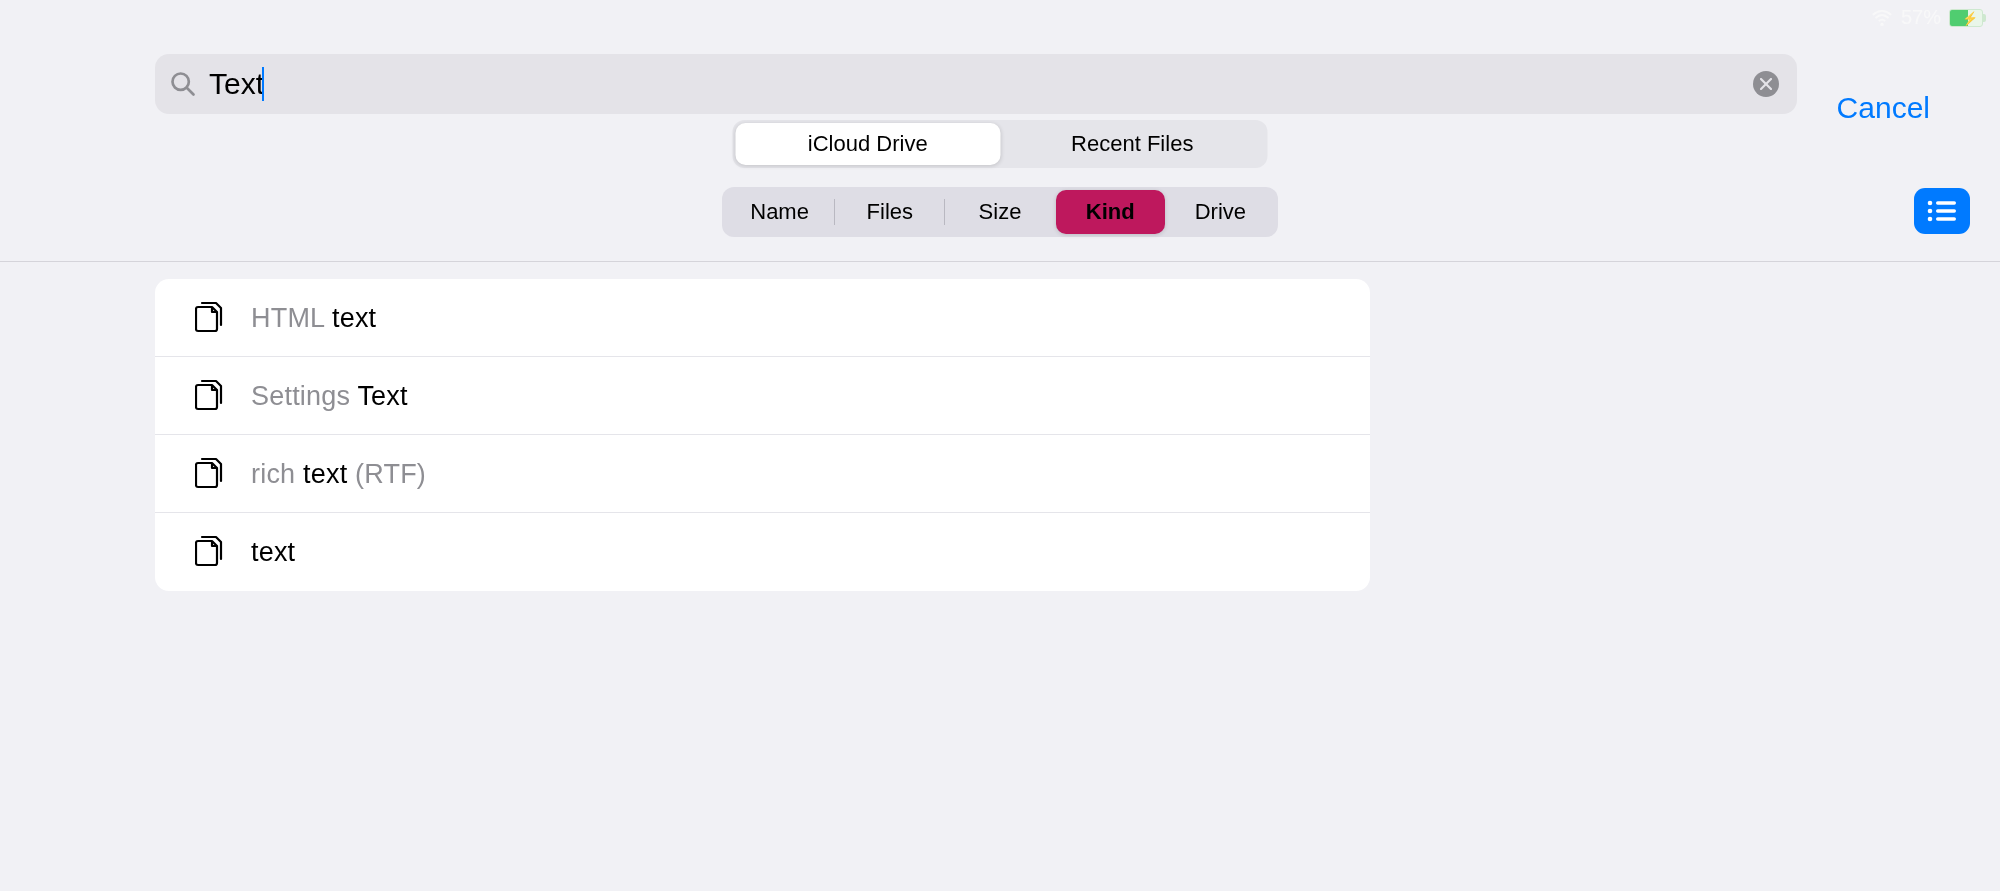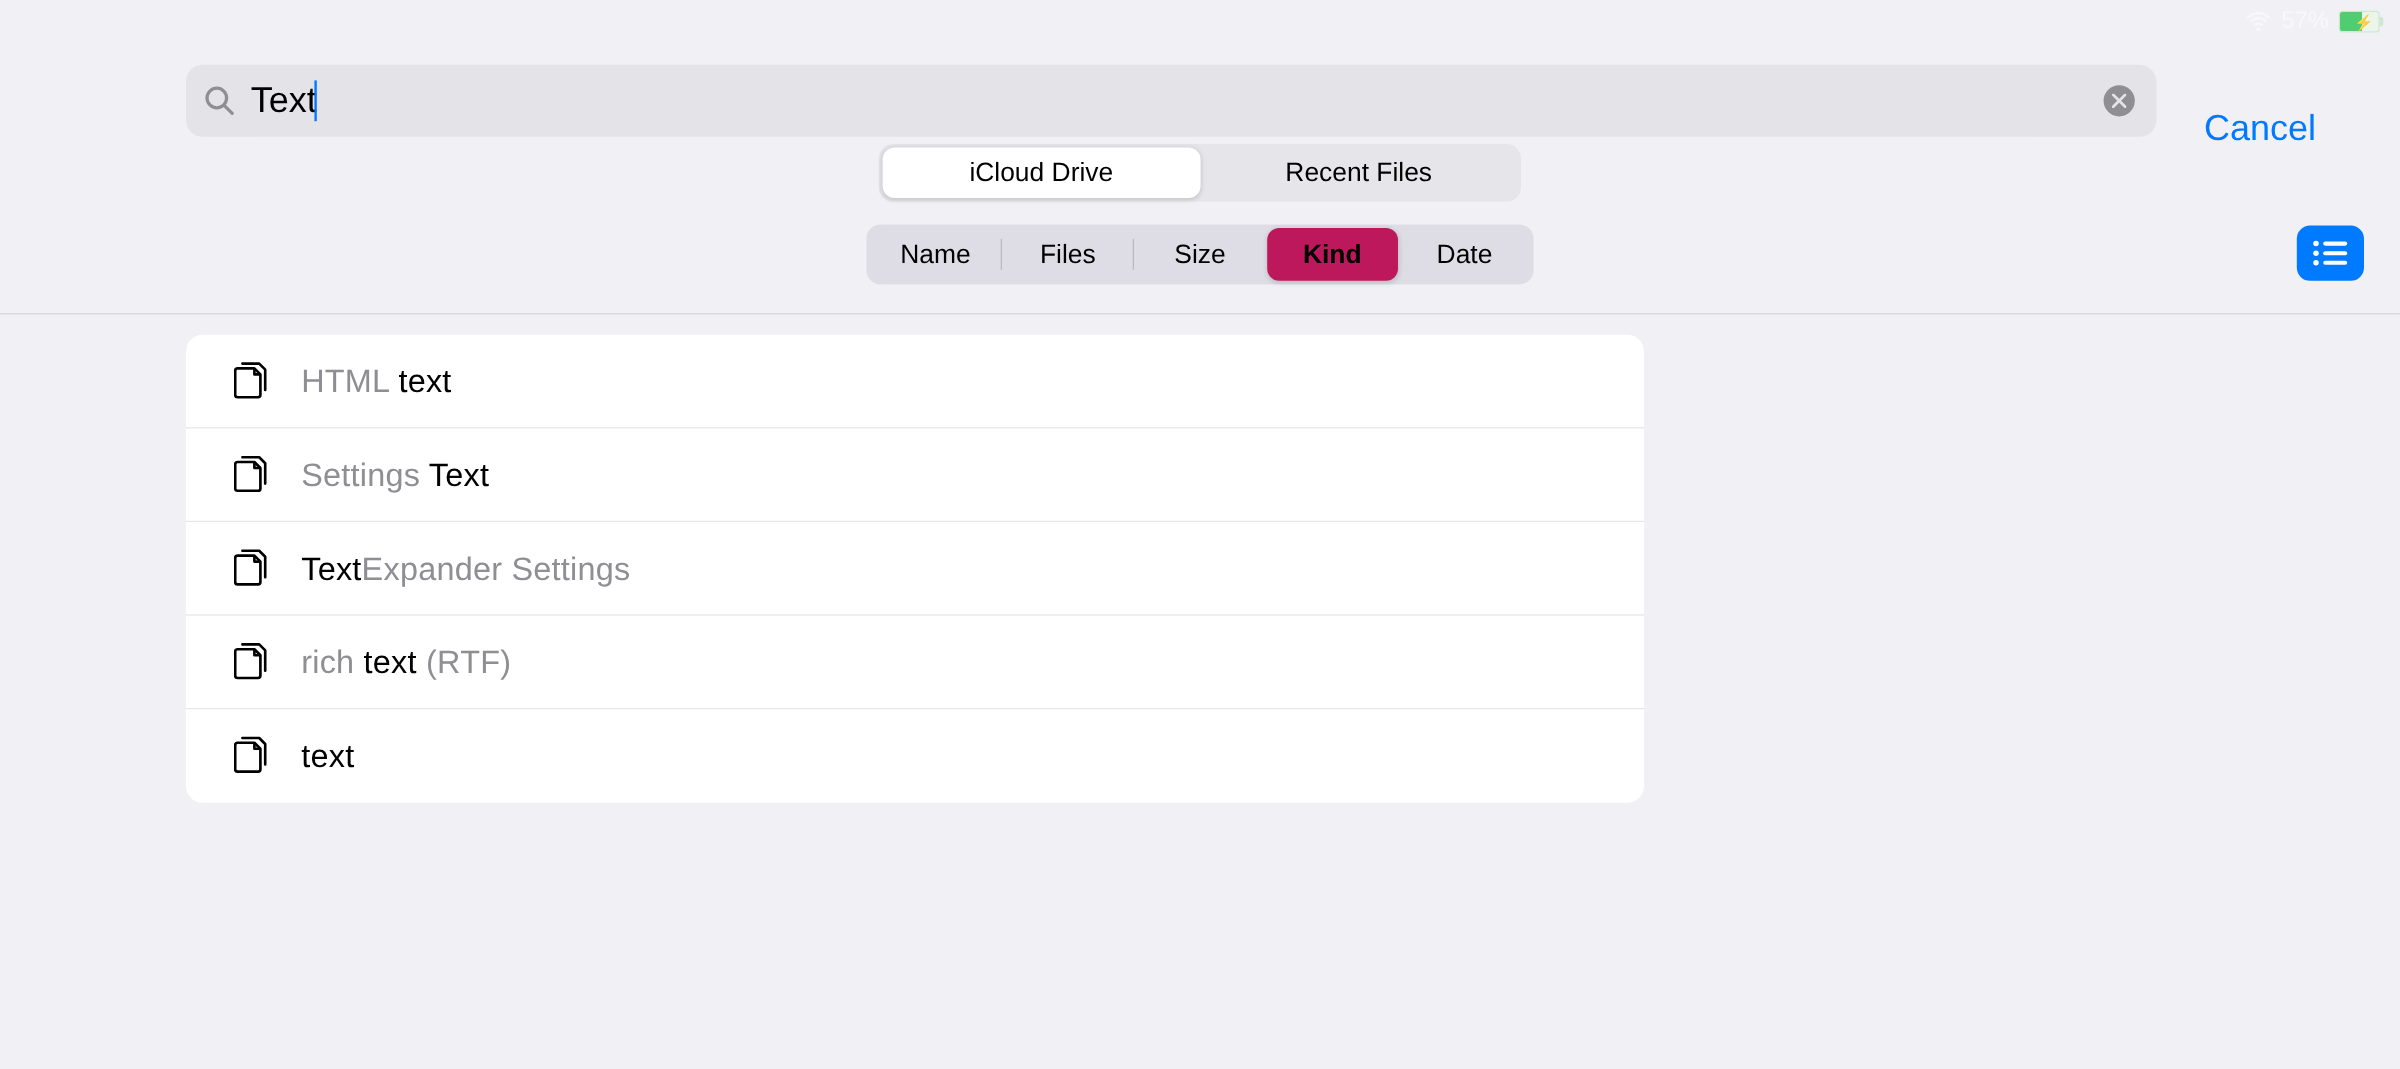--- a/index.html
+++ b/index.html
@@ -280,21 +280,21 @@
 
 <div class="seg-sort" id="seg-sort">
     <div class="seg-item">Name</div>
     <div class="seg-divider"></div>
     <div class="seg-item">Files</div>
     <div class="seg-divider"></div>
     <div class="seg-item">Size</div>
     <div class="seg-divider" style="visibility: hidden;"></div>
     <div class="seg-item active">Kind</div>
     <div class="seg-divider" style="visibility: hidden;"></div>
-    <div class="seg-item">Date</div>
+    <div class="seg-item">Drive</div>
   </div>
 
 <div class="list-btn">
   <svg width="32" height="24" viewBox="0 0 32 24">
     <circle cx="4" cy="4" r="2.3" fill="#fff"></circle>
     <rect x="10" y="2.3" width="20" height="3.4" rx="1.7" fill="#fff"></rect>
     <circle cx="4" cy="12" r="2.3" fill="#fff"></circle>
     <rect x="10" y="10.3" width="20" height="3.4" rx="1.7" fill="#fff"></rect>
     <circle cx="4" cy="20" r="2.3" fill="#fff"></circle>
     <rect x="10" y="18.3" width="20" height="3.4" rx="1.7" fill="#fff"></rect>
@@ -319,31 +319,23 @@
     <path d="M17 6 v5 h5" fill="none" stroke="#000" stroke-width="2.2" stroke-linejoin="round"></path>
   </svg>
       <span class="result-text"><span class="gray">Settings </span><span class="black">Text</span></span>
     </div>
     <div class="result-row">
       <svg class="file-icon" width="32" height="34" viewBox="0 0 32 34">
     <path d="M3 6 h14 l5 5 v17 a2 2 0 0 1 -2 2 h-17 a2 2 0 0 1 -2 -2 v-20 a2 2 0 0 1 2 -2 z" fill="none" stroke="#000" stroke-width="2.2" stroke-linejoin="round"></path>
     <path d="M7 2 h14 l5 5 v17" fill="none" stroke="#000" stroke-width="2.2" stroke-linejoin="round" stroke-linecap="round"></path>
     <path d="M17 6 v5 h5" fill="none" stroke="#000" stroke-width="2.2" stroke-linejoin="round"></path>
   </svg>
-      <span class="result-text"><span class="black">Text</span><span class="gray">Expander Settings</span></span>
+      <span class="result-text"><span class="gray">rich </span><span class="black">text</span><span class="gray"> (RTF)</span></span>
     </div>
     <div class="result-row">
       <svg class="file-icon" width="32" height="34" viewBox="0 0 32 34">
     <path d="M3 6 h14 l5 5 v17 a2 2 0 0 1 -2 2 h-17 a2 2 0 0 1 -2 -2 v-20 a2 2 0 0 1 2 -2 z" fill="none" stroke="#000" stroke-width="2.2" stroke-linejoin="round"></path>
     <path d="M7 2 h14 l5 5 v17" fill="none" stroke="#000" stroke-width="2.2" stroke-linejoin="round" stroke-linecap="round"></path>
     <path d="M17 6 v5 h5" fill="none" stroke="#000" stroke-width="2.2" stroke-linejoin="round"></path>
   </svg>
-      <span class="result-text"><span class="gray">rich </span><span class="black">text</span><span class="gray"> (RTF)</span></span>
-    </div>
-    <div class="result-row">
-      <svg class="file-icon" width="32" height="34" viewBox="0 0 32 34">
-    <path d="M3 6 h14 l5 5 v17 a2 2 0 0 1 -2 2 h-17 a2 2 0 0 1 -2 -2 v-20 a2 2 0 0 1 2 -2 z" fill="none" stroke="#000" stroke-width="2.2" stroke-linejoin="round"></path>
-    <path d="M7 2 h14 l5 5 v17" fill="none" stroke="#000" stroke-width="2.2" stroke-linejoin="round" stroke-linecap="round"></path>
-    <path d="M17 6 v5 h5" fill="none" stroke="#000" stroke-width="2.2" stroke-linejoin="round"></path>
-  </svg>
       <span class="result-text"><span class="black">text</span></span>
     </div>
   </div>
 
 </body></html>

